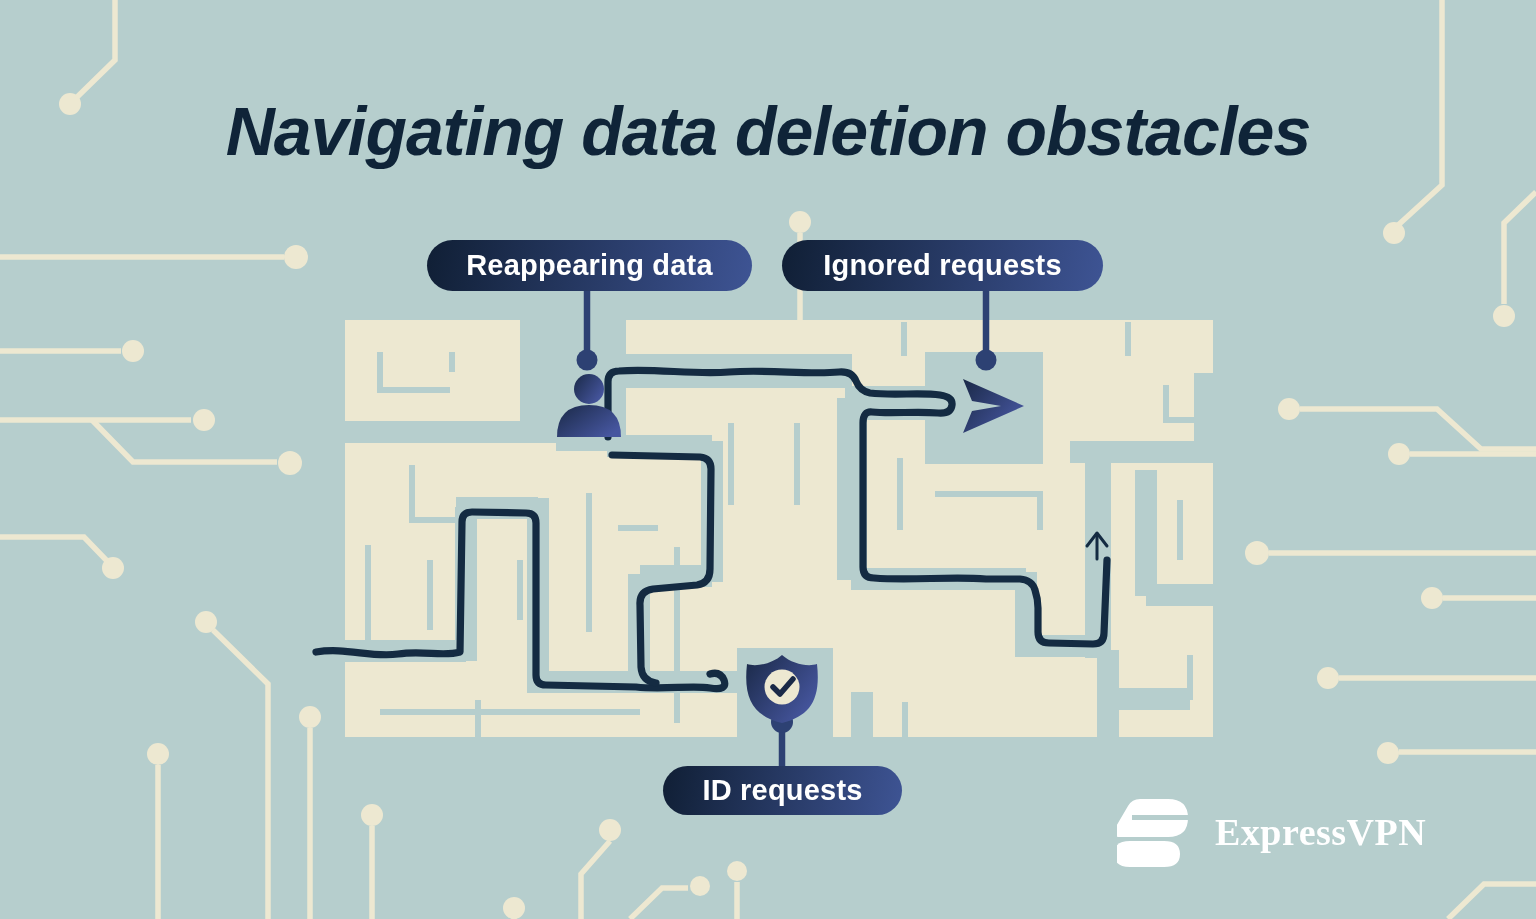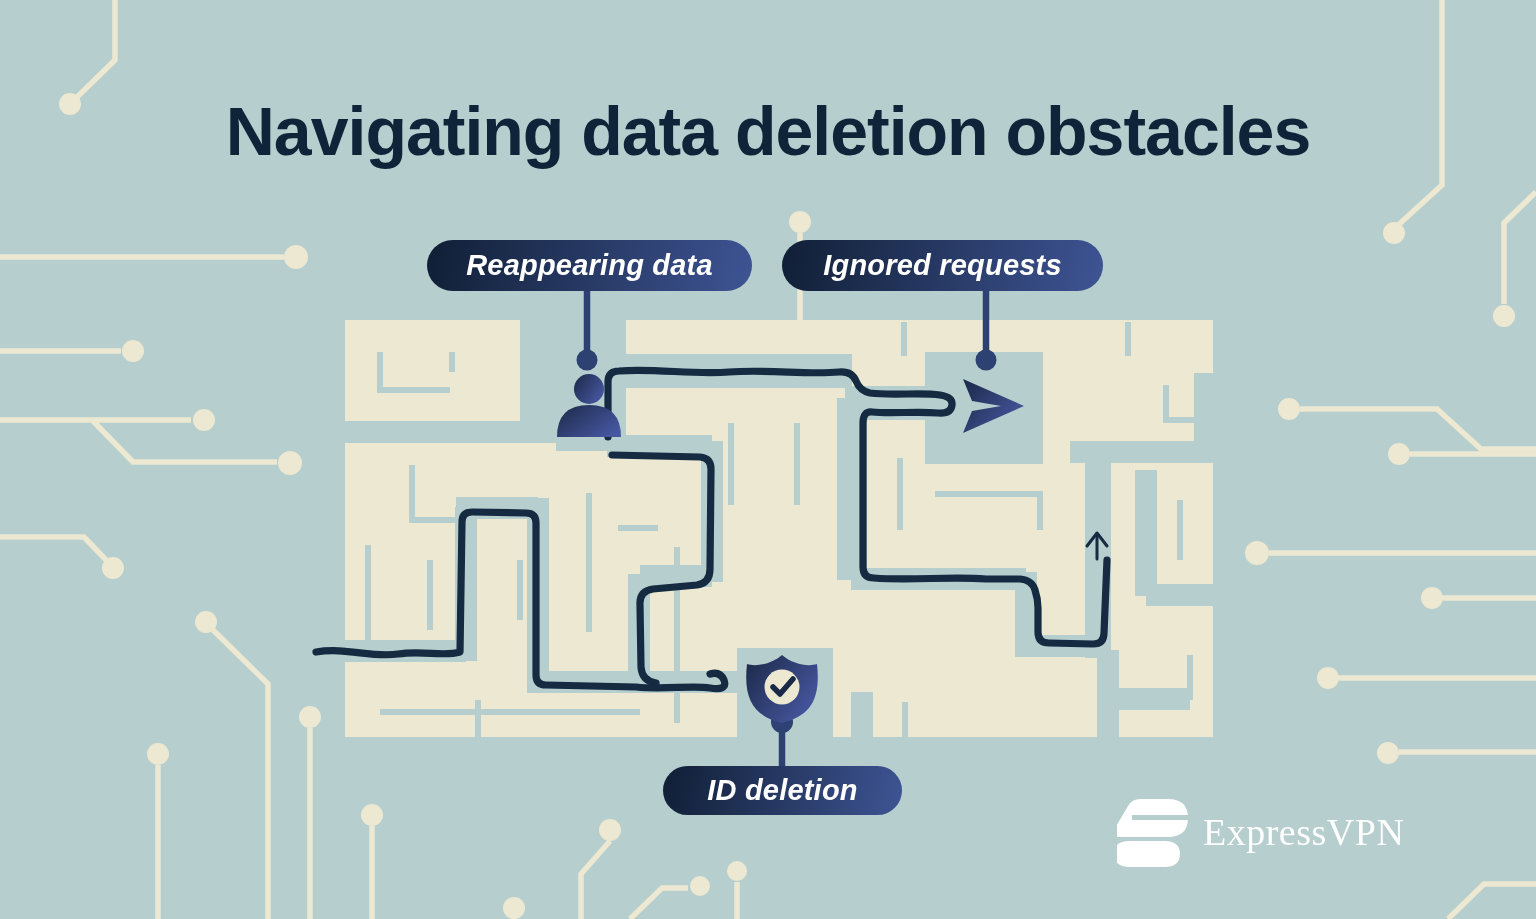--- a/index.html
+++ b/index.html
@@ -7,34 +7,34 @@
     --pill-start:#101F35; --pill-end:#3E5494; --icon-start:#1A2947; --icon-end:#46569F;
     --connector:#2D4173; --white:#FFFFFF;
   }
   *{box-sizing:border-box;margin:0;padding:0}
   html,body{width:1536px;height:919px;overflow:hidden}
   body{position:relative;background:var(--background);font-family:"Liberation Sans",sans-serif}
   .stage{position:absolute;inset:0;width:1536px;height:919px}
   svg.scene{position:absolute;left:0;top:0}
   .page-title{
     position:absolute;left:0;top:92px;width:1536px;text-align:center;
-    font-size:68px;font-weight:700;letter-spacing:-1px;color:var(--navy);
+    font-size:68px;font-weight:700;letter-spacing:-1px;color:var(--navy);font-style:italic;
   }
   .pill{
     position:absolute;display:flex;align-items:center;justify-content:center;
     background:linear-gradient(100deg,var(--pill-start) 0%,var(--pill-end) 100%);
-    border-radius:999px;color:var(--white);font-size:29px;font-weight:600;letter-spacing:.2px;font-style:italic;
+    border-radius:999px;color:var(--white);font-size:29px;font-weight:600;letter-spacing:.2px;
   }
   .pill.reappearing{left:427px;top:240px;width:325px;height:51px}
   .pill.ignored{left:782px;top:240px;width:321px;height:51px}
   .pill.idreq{left:663px;top:766px;width:239px;height:49px}
   .brand{position:absolute;left:1117px;top:796px;display:flex;align-items:center}
   .brand-text{
-    color:var(--white);font-family:"Liberation Serif",serif;font-weight:400;
-    font-size:38px;letter-spacing:.5px;
+    color:var(--white);font-family:"Liberation Serif",serif;font-weight:700;
+    font-size:38px;margin-left:12px;letter-spacing:.5px;
   }
   
   .cl{stroke:var(--cream);stroke-width:5.5;fill:none}
   .cd{fill:var(--cream)}
   .mz{fill:var(--cream)}
   .corr path,.corr rect{stroke:var(--background);fill:none}
   .corr rect{fill:var(--background);stroke:none}
   .wall{stroke:var(--background);stroke-width:6;fill:none}
   .sq{stroke:var(--ink);stroke-width:7.2;fill:none;stroke-linecap:round;stroke-linejoin:round}
   .thin{stroke:var(--ink);stroke-width:3;fill:none;stroke-linecap:round;stroke-linejoin:round}
@@ -204,21 +204,21 @@
 
   <h1 class="page-title">Navigating data deletion obstacles</h1>
 
   <div class="pill reappearing">
     <span>Reappearing data</span>
   </div>
   <div class="pill ignored">
     <span>Ignored requests</span>
   </div>
   <div class="pill idreq">
-    <span>ID deletion</span>
+    <span>ID requests</span>
   </div>
 
   <div class="brand">
     <svg width="86" height="72" viewBox="0 0 86 72">
       <path class="logo-white" d="M23 3 h28 q20 0 20 19 q0 19 -20 19 h-48 q-8 0 -6 -7 l14 -24 q4 -7 12 -7 z"></path>
       <rect class="logo-slit" x="15" y="19" width="56" height="5"></rect>
       <path class="logo-white" d="M13 45 h34 q16 0 16 13 q0 13 -16 13 h-34 q-16 0 -16 -13 q0 -13 16 -13 z"></path>
     </svg>
     <span class="brand-text">ExpressVPN</span>
   </div>

